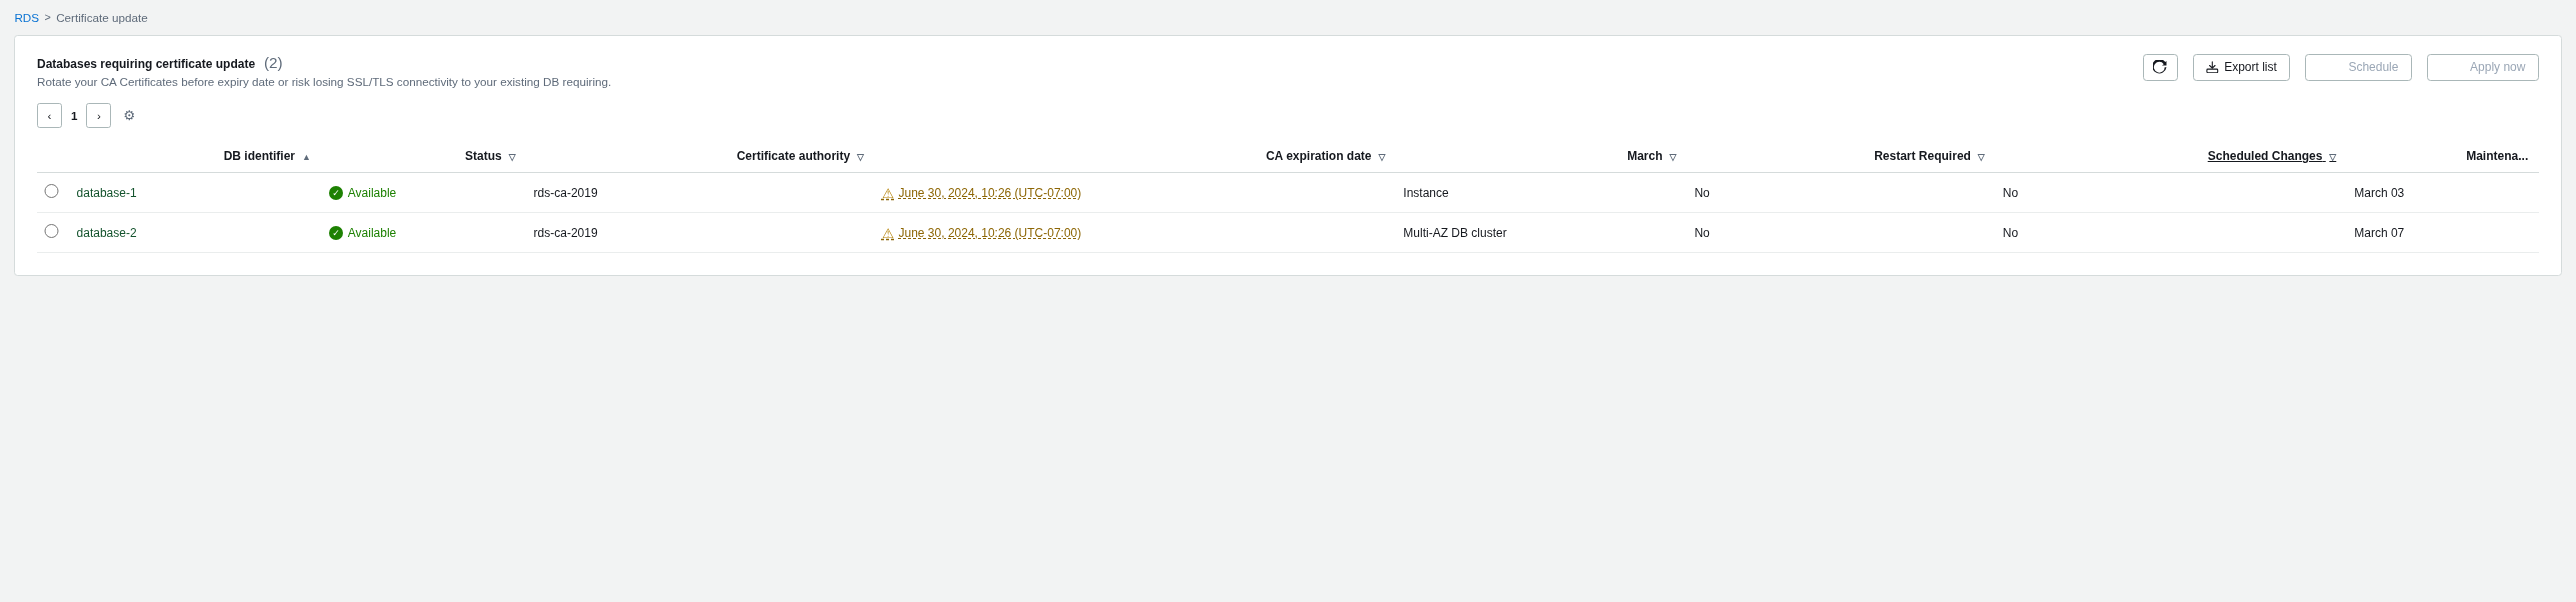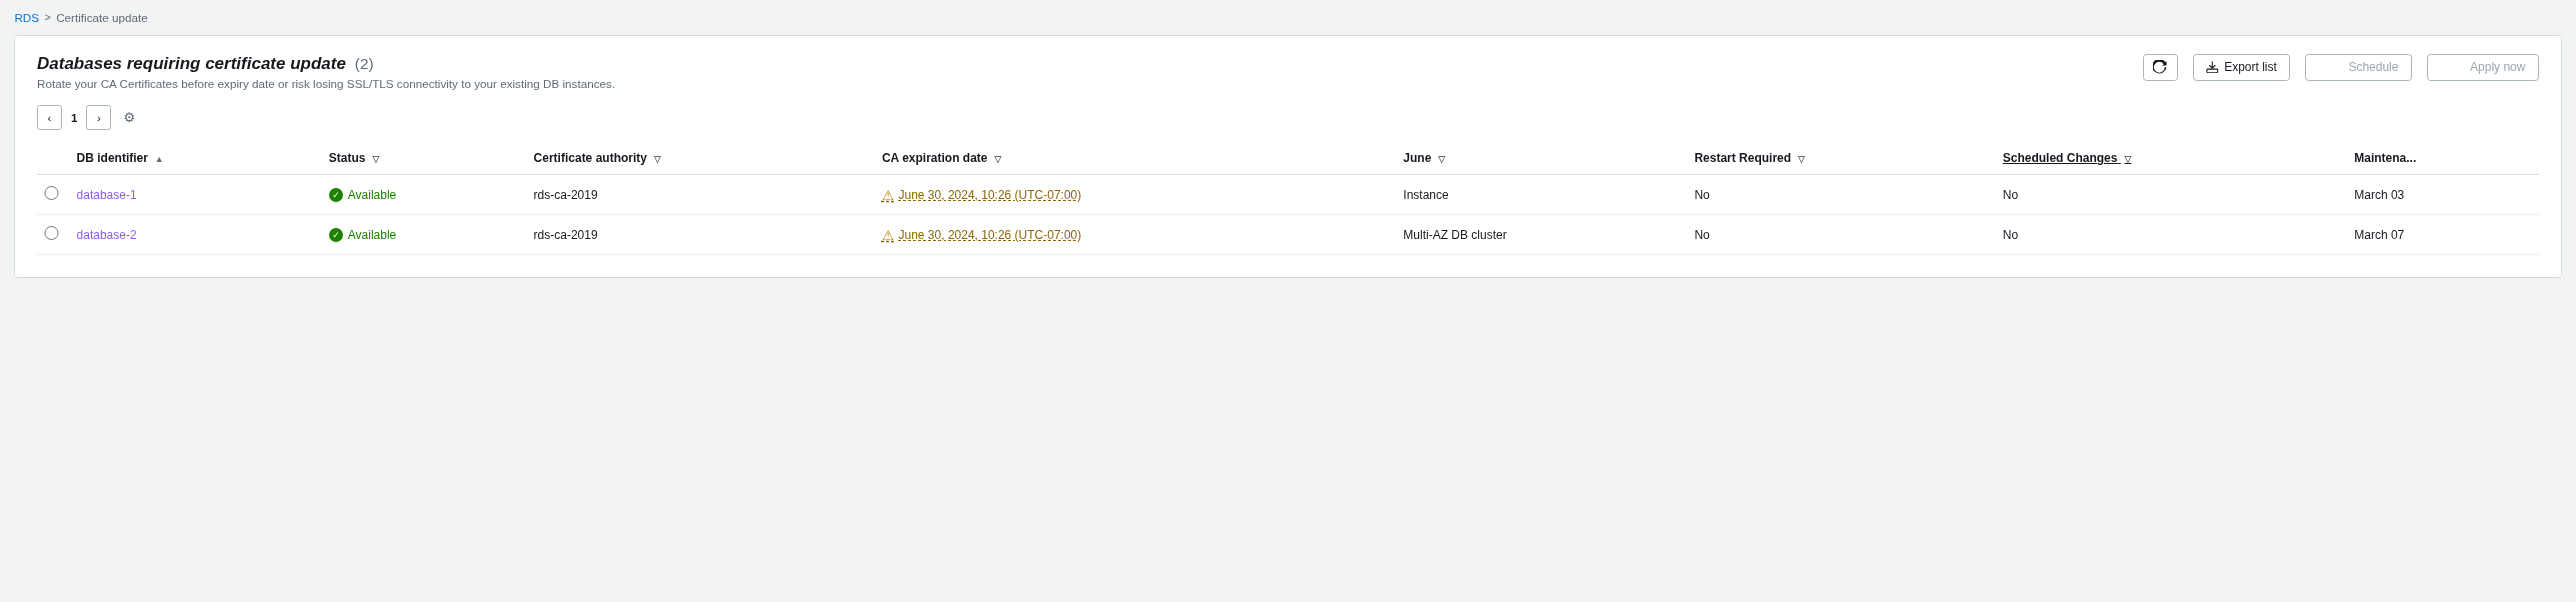--- a/index.html
+++ b/index.html
@@ -118,21 +118,21 @@
     table {
       width: 100%;
       border-collapse: collapse;
       font-size: 12px;
     }
     thead tr {
       border-bottom: 1.8px solid #d5dbdb;
     }
     thead th {
       padding: 9px 10.8px 9px 7.2px;
-      text-align: left;
+      text-align: right;
       font-weight: 700;
       color: #16191f;
       white-space: nowrap;
       vertical-align: middle;
     }
     thead th .sort-icon {
       color: #5f6b7a;
       font-size: 9px;
       margin-left: 3.6px;
     }
@@ -148,21 +148,21 @@
       width: 32px;
       text-align: center;
     }
     .radio-input {
       width: 14.4px;
       height: 14.4px;
       cursor: pointer;
       accent-color: #0972d3;
     }
     .link {
-      color: #8b5cf6;
+      color: #14532d;
       text-decoration: none;
       cursor: pointer;
     }
     .status-available {
       display: inline-flex;
       align-items: center;
       gap: 4.5px;
       color: #1d8102;
       font-weight: 500;
     }
@@ -236,24 +236,24 @@
     <a>RDS</a>
     <span class="breadcrumb-sep">&gt;</span>
     <span>Certificate update</span>
   </div>
 
   <div class="panel">
 
     <div class="panel-header">
       <div class="panel-title-area">
         <div>
-          <span style="font-size:17px;font-weight:700;font-style:italic;">Databases requiring certificate update</span>
+          <span style="font-size:12px;font-weight:700;">Databases requiring certificate update</span>
           <span style="font-size:15.3px;font-weight:400;color:#5f6b7a;margin-left:5.4px;">(2)</span>
         </div>
-        <div class="panel-subtitle">Rotate your CA Certificates before expiry date or risk losing SSL/TLS connectivity to your existing DB instances.</div>
+        <div class="panel-subtitle">Rotate your CA Certificates before expiry date or risk losing SSL/TLS connectivity to your existing DB requiring.</div>
       </div>
       <div class="toolbar">
         <button class="btn-icon" title="Refresh">
           <svg width="14.4" height="14.4" viewBox="0 0 16 16" fill="none" xmlns="http://www.w3.org/2000/svg">
             <path d="M13.65 2.35A8 8 0 1 0 15 8h-2a6 6 0 1 1-1.05-3.35L10 6h5V1l-1.35 1.35z" fill="#16191f"></path>
           </svg>
         </button>
         <button class="btn">
           <svg width="12.6" height="12.6" viewBox="0 0 14 14" fill="none">
             <rect x="1" y="9" width="12" height="4" rx="1" stroke="#16191f" stroke-width="1.2" fill="none"></rect>
@@ -298,21 +298,21 @@
             </th>
             <th style="cursor:pointer;margin-left:8px;">
               <span>Certificate authority</span>
               <span class="sort-icon">▽</span>
             </th>
             <th style="cursor:pointer;">
               <span>CA expiration date</span>
               <span class="sort-icon">▽</span>
             </th>
             <th style="cursor:pointer;">
-              <span>June</span>
+              <span>March</span>
               <span class="sort-icon">▽</span>
             </th>
             <th style="cursor:pointer;margin-left:32px;">
               <span>Restart Required</span>
               <span class="sort-icon">▽</span>
             </th>
             <th style="cursor:pointer;text-decoration:underline;">
               <span>Scheduled Changes</span>
               <span class="sort-icon">▽</span>
             </th>

